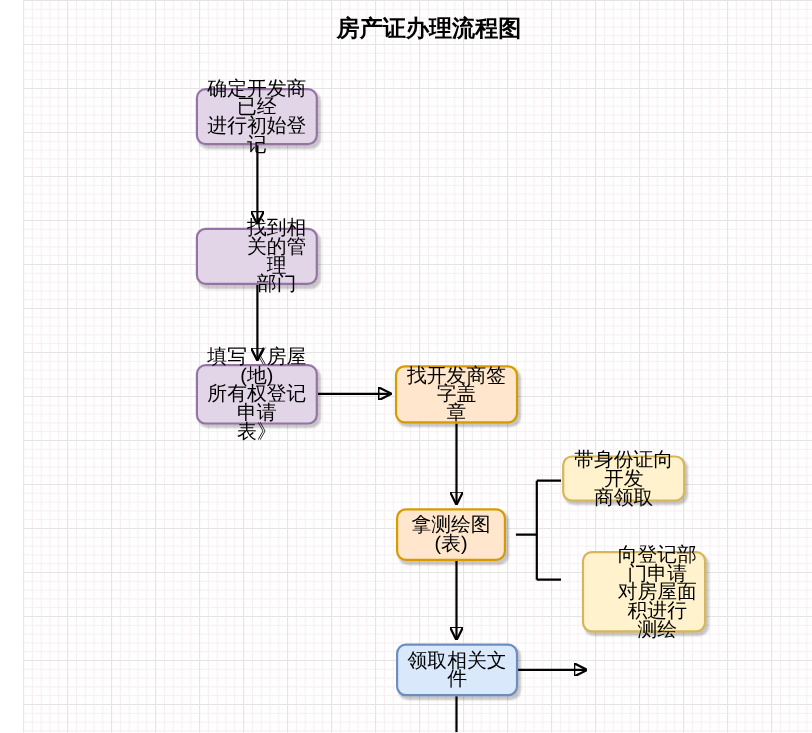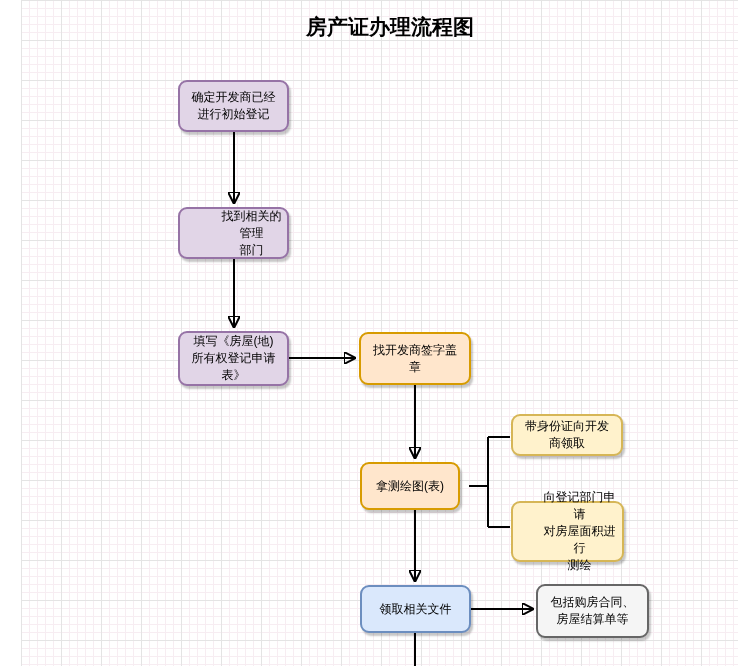--- a/index.html
+++ b/index.html
@@ -35,21 +35,21 @@
   }
   .node {
     position: absolute;
     box-sizing: border-box;
     border: 2px solid #000;
     border-radius: 9px;
     display: flex;
     align-items: center;
     justify-content: center;
     text-align: center;
-    font-size: 12px;
+    font-size: 18px;
     line-height: 17px;
     color: #000000;
     white-space: pre-line;
     padding: 2px 4px;
     box-shadow: 2px 3px 2px rgba(0, 0, 0, 0.22);
   }
   .node.purple { background: #e1d5e7; border-color: #9673a6; }
   .node.orange { background: #ffe6cc; border-color: #d79b00; }
   .node.yellow { background: #fff2cc; border-color: #d6b656; }
   .node.blue   { background: #dae8fc; border-color: #6c8ebf; }
@@ -102,22 +102,20 @@
 表》</div>
 
   <div class="node orange" style="left:338px; top:332px; width:112px; height:53px;">找开发商签字盖
 章</div>
 
   <div class="node orange" style="left:339px; top:462px; width:100px; height:48px;">拿测绘图(表)</div>
 
   <div class="node yellow" style="left:490px; top:414px; width:112px; height:42px;">带身份证向开发
 商领取</div>
 
-  <div class="node yellow" style="left:490px; top:501px; width:113px; height:61px;padding-left:28px;">向登记部门申请
+  <div class="node yellow" style="left:508px; top:501px; width:113px; height:74px;padding-left:28px;">向登记部门申请
 对房屋面积进行
 测绘</div>
 
   <div class="node blue" style="left:339px; top:585px; width:111px; height:48px;">领取相关文件</div>
 
-  <div class="node gray" style="left:515px; top:584px; width:113px; height:54px;">包括购房合同、
-房屋结算单等</div>
 
 </div>
 
 </body></html>

